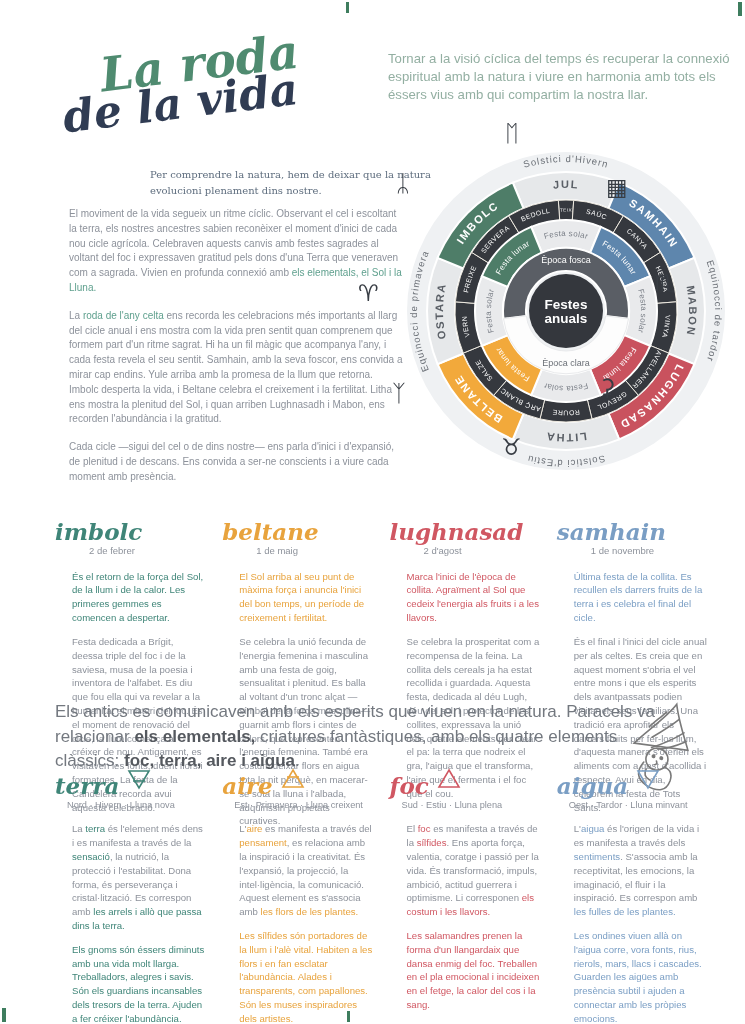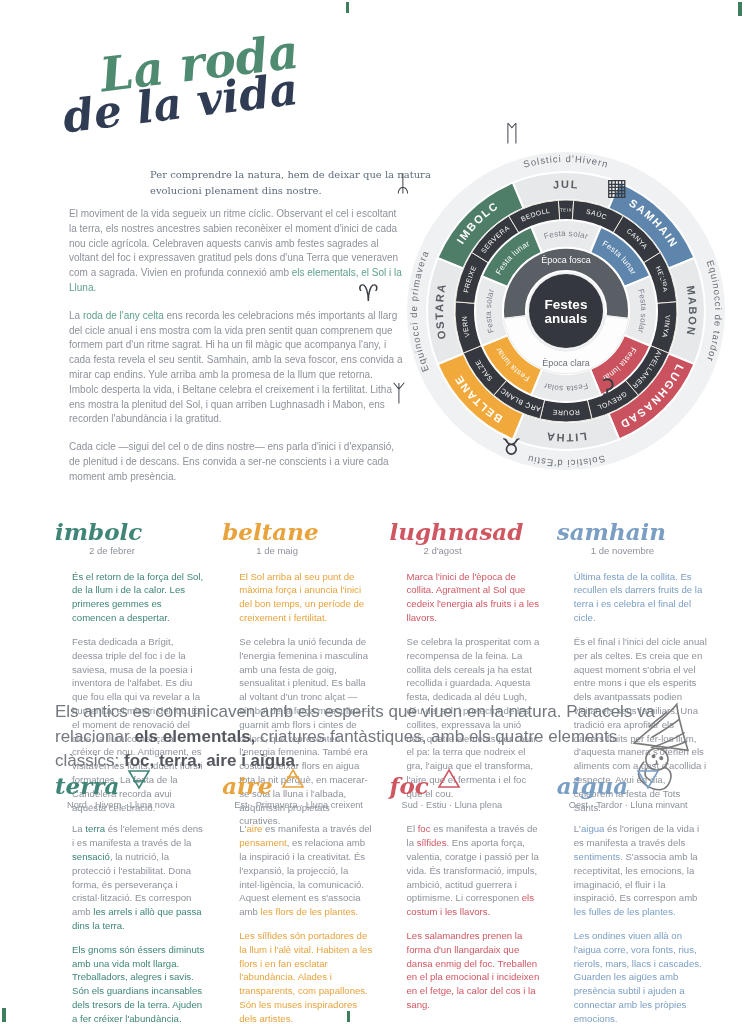--- a/index.html
+++ b/index.html
@@ -57,20 +57,21 @@
   <div class="mark" style="left:738px;top:2px;width:4px;height:14px;"></div>
   <div class="mark" style="left:346px;top:2px;width:3px;height:11px;"></div>
   <div class="mark" style="left:2px;top:1008px;width:4px;height:14px;"></div>
   <div class="mark" style="left:347px;top:1011px;width:3px;height:11px;"></div>
 
   <div class="title">
     <div class="script l1">La roda</div>
     <div class="script l2">de la vida</div>
   </div>
 
+  <div class="intro-green">Tornar a la visió cíclica del temps és recuperar la connexió espiritual amb la natura i viure en harmonia amb tots els éssers vius amb qui compartim la nostra llar.</div>
 
   <div class="quote">
     <span>Per comprendre la natura, hem de deixar que la natura evolucioni plenament dins nostre.</span>
   </div>
 
   <div class="leftcol" style="--acc: #5FA08E;">
     <p><span>El moviment de la vida segueix un ritme cíclic. Observant el cel i escoltant la terra, els nostres ancestres sabien reconèixer el moment d'inici de cada nou cicle agrícola. Celebraven aquests canvis amb festes sagrades al voltant del foc i expressaven gratitud pels dons d'una Terra que veneraven com a sagrada. Vivien en profunda connexió amb </span><span class="h">els elementals, el Sol i la Lluna.</span></p>
     <p><span>La </span><span class="h">roda de l'any celta</span><span> ens recorda les celebracions més importants al llarg del cicle anual i ens mostra com la vida pren sentit quan comprenem que formem part d'un ritme sagrat. Hi ha un fil màgic que acompanya l'any, i cada festa revela el seu sentit. Samhain, amb la seva foscor, ens convida a mirar cap endins. Yule arriba amb la promesa de la llum que retorna. Imbolc desperta la vida, i Beltane celebra el creixement i la fertilitat. Litha ens mostra la plenitud del Sol, i quan arriben Lughnasadh i Mabon, ens recorden l'abundància i la gratitud.</span></p>
     <p>Cada cicle —sigui del cel o de dins nostre— ens parla d'inici i d'expansió, de plenitud i de descans. Ens convida a ser-ne conscients i a viure cada moment amb presència.</p>
   </div>

